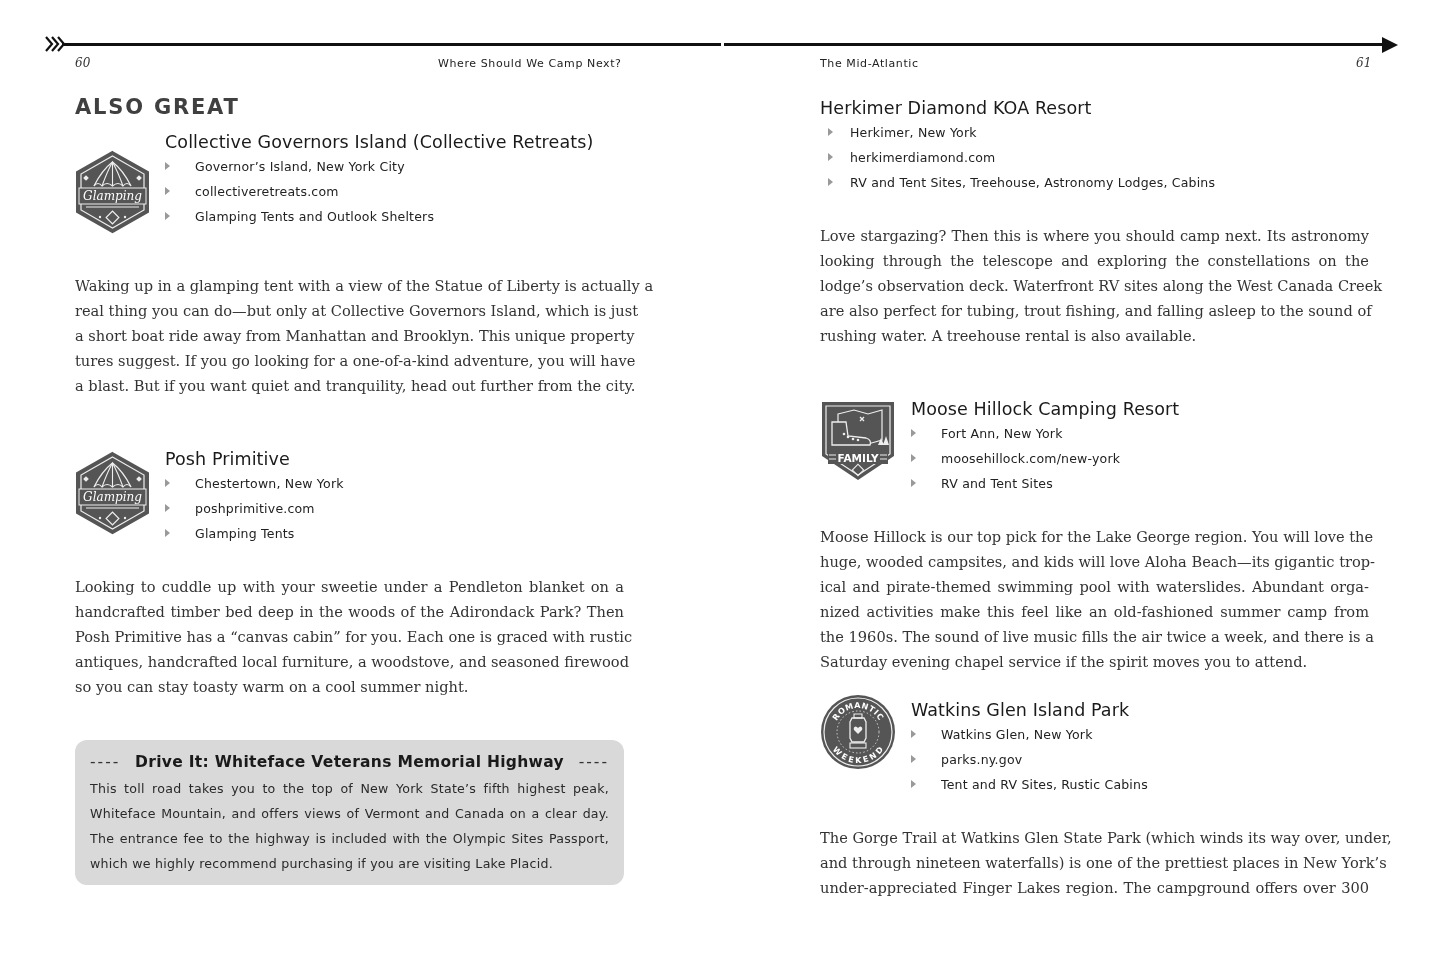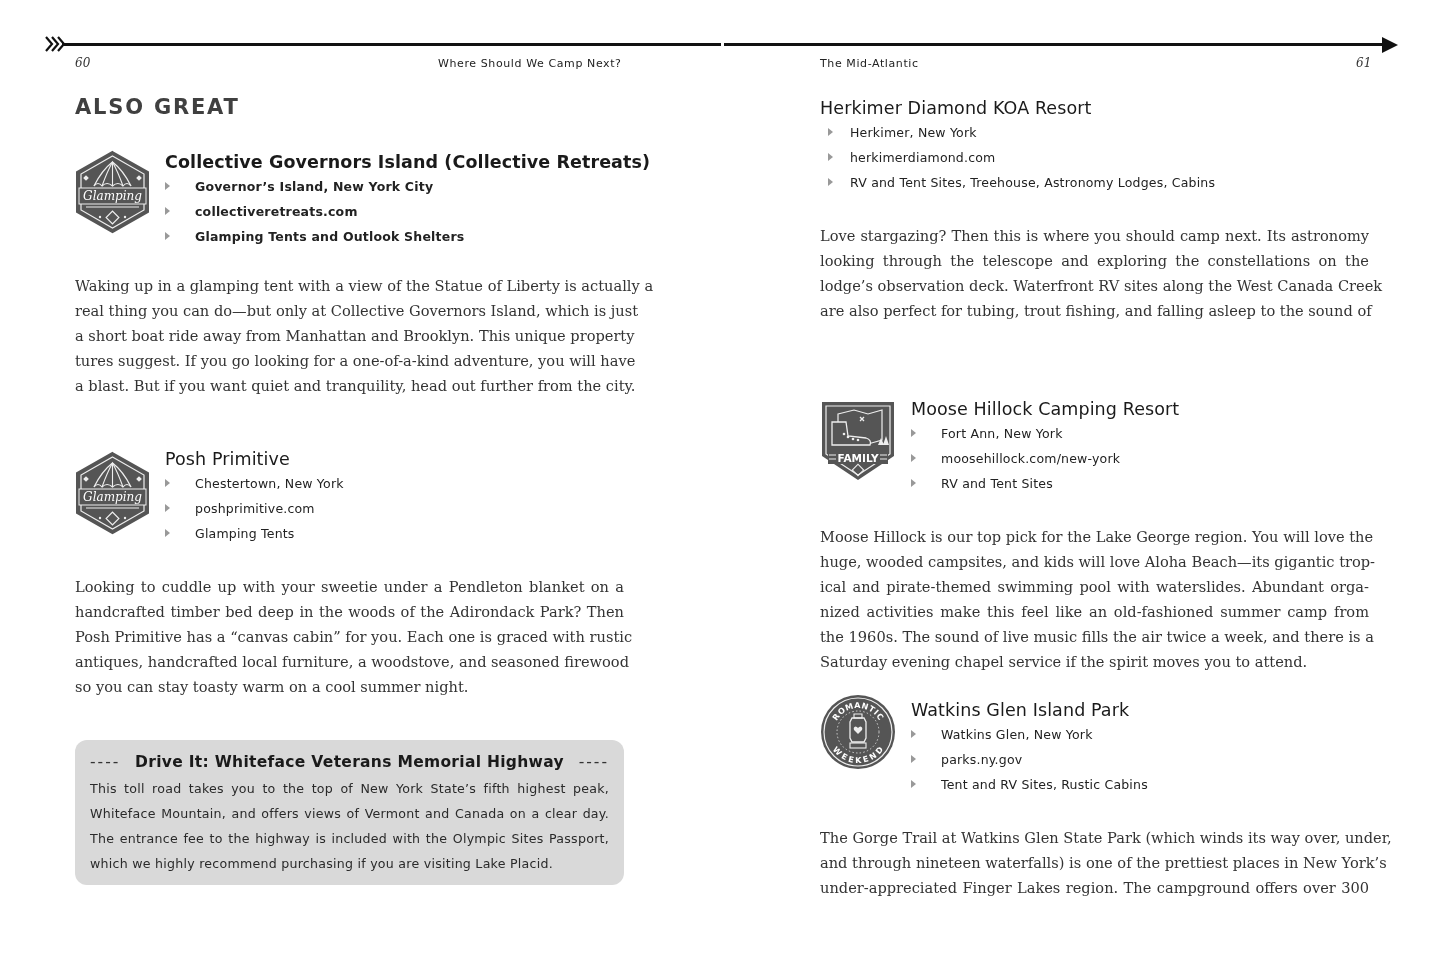--- a/index.html
+++ b/index.html
@@ -68,21 +68,21 @@
   <path d="M20 36 Q24 31 28 36 Q33 31 38.5 36 Q44 31 49 36 Q53 31 57 36" fill="none" stroke="#eee" stroke-width="1.1"></path>
   <rect x="10" y="26" width="4" height="4" transform="rotate(45 12 28)" fill="#eee"></rect>
   <rect x="63" y="26" width="4" height="4" transform="rotate(45 65 28)" fill="#eee"></rect>
   <rect x="5" y="38" width="67" height="16" fill="#555" stroke="#eee" stroke-width="1"></rect>
   <text x="38.5" y="50" text-anchor="middle" font-family="DejaVu Serif, serif" font-style="italic" font-size="12" fill="#fff">Glamping</text>
   <line x1="12" y1="57" x2="65" y2="57" stroke="#eee" stroke-width="1"></line>
   <rect x="34" y="63" width="9" height="9" transform="rotate(45 38.5 67.5)" fill="none" stroke="#eee" stroke-width="1.2"></rect>
   <circle cx="26" cy="67" r="1.2" fill="#eee"></circle>
     <circle cx="51" cy="67" r="1.2" fill="#eee"></circle>
 </svg>
-<div class="listing" style="left:165px; top:152px;font-weight:bold;">
+<div class="listing" style="left:165px; top:132px;">
   <div class="listing-name">Collective Governors Island (Collective Retreats)</div>
   <div style="margin-top:2px;">
     <div class="detail">
         <span class="bullet"></span>
         <span class="txt">Governor’s Island, New York City</span>
       </div>
     <div class="detail">
         <span class="bullet"></span>
         <span class="txt">collectiveretreats.com</span>
       </div>
@@ -170,20 +170,21 @@
         <span class="bullet" style="left:8px;"></span>
         <span class="txt">RV and Tent Sites, Treehouse, Astronomy Lodges, Cabins</span>
       </div>
   </div>
 </div>
 <div class="para" style="left:820px; top:223px;">
   <span class="ln">Love stargazing? Then this is where you should camp next. Its astronomy</span>
   <span class="ln">looking through the telescope and exploring the constellations on the</span>
   <span class="ln">lodge’s observation deck. Waterfront RV sites along the West Canada Creek</span>
   <span class="ln">are also perfect for tubing, trout fishing, and falling asleep to the sound of</span>
+  <span class="ln last">rushing water. A treehouse rental is also available.</span>
 </div>
 
 <svg class="badge" style="left:820px; top:400px; width:76px; height:82px;" viewBox="0 0 76 82">
   <path d="M2 2 H74 V56 L38 80 L2 56 Z" fill="#555"></path>
   <path d="M6 6 H70 V54 L38 75 L6 54 Z" fill="none" stroke="#eee" stroke-width="1.2"></path>
   <path d="M18 14 L34 10 L48 14 L62 10 L62 40 L48 44 L34 40 L18 44 Z" fill="none" stroke="#eee" stroke-width="1.2"></path>
   <path d="M40 17 L44 21 M44 17 L40 21" stroke="#eee" stroke-width="1.3"></path>
   <path d="M12 22 L26 22 L28 36 L46 38 Q52 40 50 45 L12 45 Z" fill="#555" stroke="#eee" stroke-width="1.3"></path>
   <circle cx="24" cy="34" r="1.3" fill="#eee"></circle>
     <circle cx="28" cy="37" r="1.3" fill="#eee"></circle>

